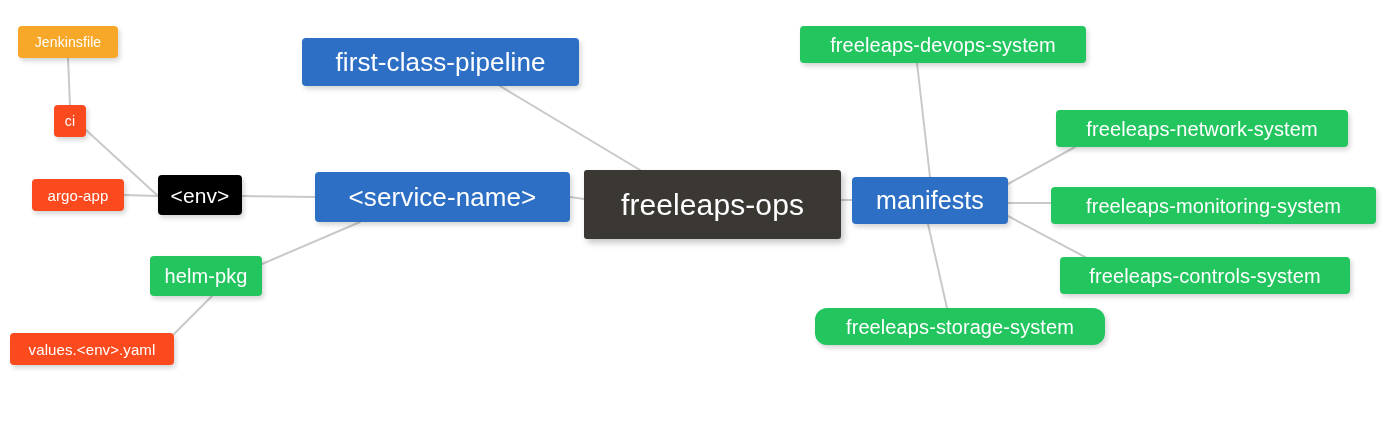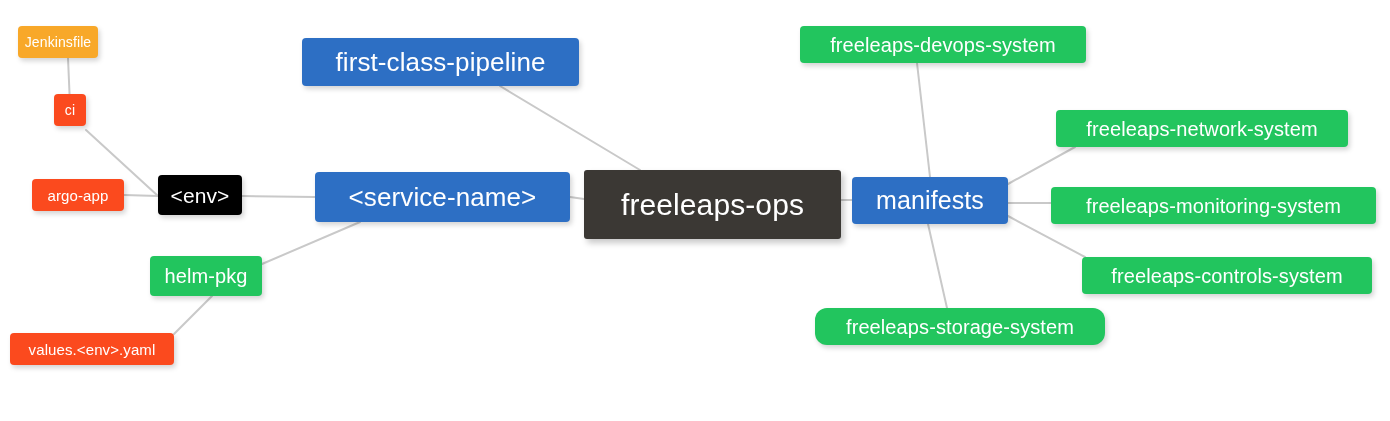--- a/index.html
+++ b/index.html
@@ -58,24 +58,24 @@
       <line x1="500" y1="86" x2="640" y2="170" stroke="#c9c9c9" stroke-width="2" stroke-linecap="round"></line>
       <line x1="570" y1="197" x2="584" y2="199" stroke="#c9c9c9" stroke-width="2" stroke-linecap="round"></line>
       <line x1="841" y1="200" x2="852" y2="200" stroke="#c9c9c9" stroke-width="2" stroke-linecap="round"></line>
       <line x1="917" y1="63" x2="930" y2="177" stroke="#c9c9c9" stroke-width="2" stroke-linecap="round"></line>
       <line x1="1075" y1="147" x2="1008" y2="184" stroke="#c9c9c9" stroke-width="2" stroke-linecap="round"></line>
       <line x1="1051" y1="203" x2="1008" y2="203" stroke="#c9c9c9" stroke-width="2" stroke-linecap="round"></line>
       <line x1="1085" y1="257" x2="1008" y2="216" stroke="#c9c9c9" stroke-width="2" stroke-linecap="round"></line>
       <line x1="947" y1="308" x2="928" y2="224" stroke="#c9c9c9" stroke-width="2" stroke-linecap="round"></line>
     </svg>
   <div id="node-layer">
-      <div class="node lvl-small" style="left: 18px; top: 26px; width: 80px; height: 32px; background: rgb(248, 168, 41); font-size: 14px;">
+      <div class="node lvl-small" style="left: 18px; top: 26px; width: 100px; height: 32px; background: rgb(248, 168, 41); font-size: 14px;">
         <span>Jenkinsfile</span>
       </div>
-      <div class="node lvl-small" style="left: 54px; top: 94px; width: 32px; height: 32px; background: rgb(251, 74, 30); font-size: 14px;">
+      <div class="node lvl-small" style="left: 54px; top: 105px; width: 32px; height: 32px; background: rgb(251, 74, 30); font-size: 14px;">
         <span>ci</span>
       </div>
       <div class="node lvl-small" style="left: 32px; top: 179px; width: 92px; height: 32px; background: rgb(251, 74, 30); font-size: 15px;">
         <span>argo-app</span>
       </div>
       <div class="node lvl-small" style="left: 158px; top: 175px; width: 84px; height: 40px; background: #000000; font-size: 21px;">
         <span>&lt;env&gt;</span>
       </div>
       <div class="node lvl-small" style="left: 150px; top: 256px; width: 112px; height: 40px; background: rgb(34, 197, 94); font-size: 20px;">
         <span>helm-pkg</span>
@@ -97,20 +97,20 @@
       </div>
       <div class="node lvl-small" style="left: 800px; top: 26px; width: 286px; height: 37px; background: rgb(34, 197, 94); font-size: 20px;">
         <span>freeleaps-devops-system</span>
       </div>
       <div class="node lvl-small" style="left: 1056px; top: 110px; width: 292px; height: 37px; background: rgb(34, 197, 94); font-size: 20px;">
         <span>freeleaps-network-system</span>
       </div>
       <div class="node lvl-small" style="left: 1051px; top: 187px; width: 325px; height: 37px; background: rgb(34, 197, 94); font-size: 20px;">
         <span>freeleaps-monitoring-system</span>
       </div>
-      <div class="node lvl-small" style="left: 1060px; top: 257px; width: 290px; height: 37px; background: rgb(34, 197, 94); font-size: 20px; margin-left: 22px;">
+      <div class="node lvl-small" style="left: 1060px; top: 257px; width: 290px; height: 37px; background: rgb(34, 197, 94); font-size: 20px;">
         <span>freeleaps-controls-system</span>
       </div>
       <div class="node lvl-small" style="left: 815px; top: 308px; width: 290px; height: 37px; background: rgb(34, 197, 94); font-size: 20px; border-radius: 12px;">
         <span>freeleaps-storage-system</span>
       </div>
     </div>
 </div>
 
 </body></html>

